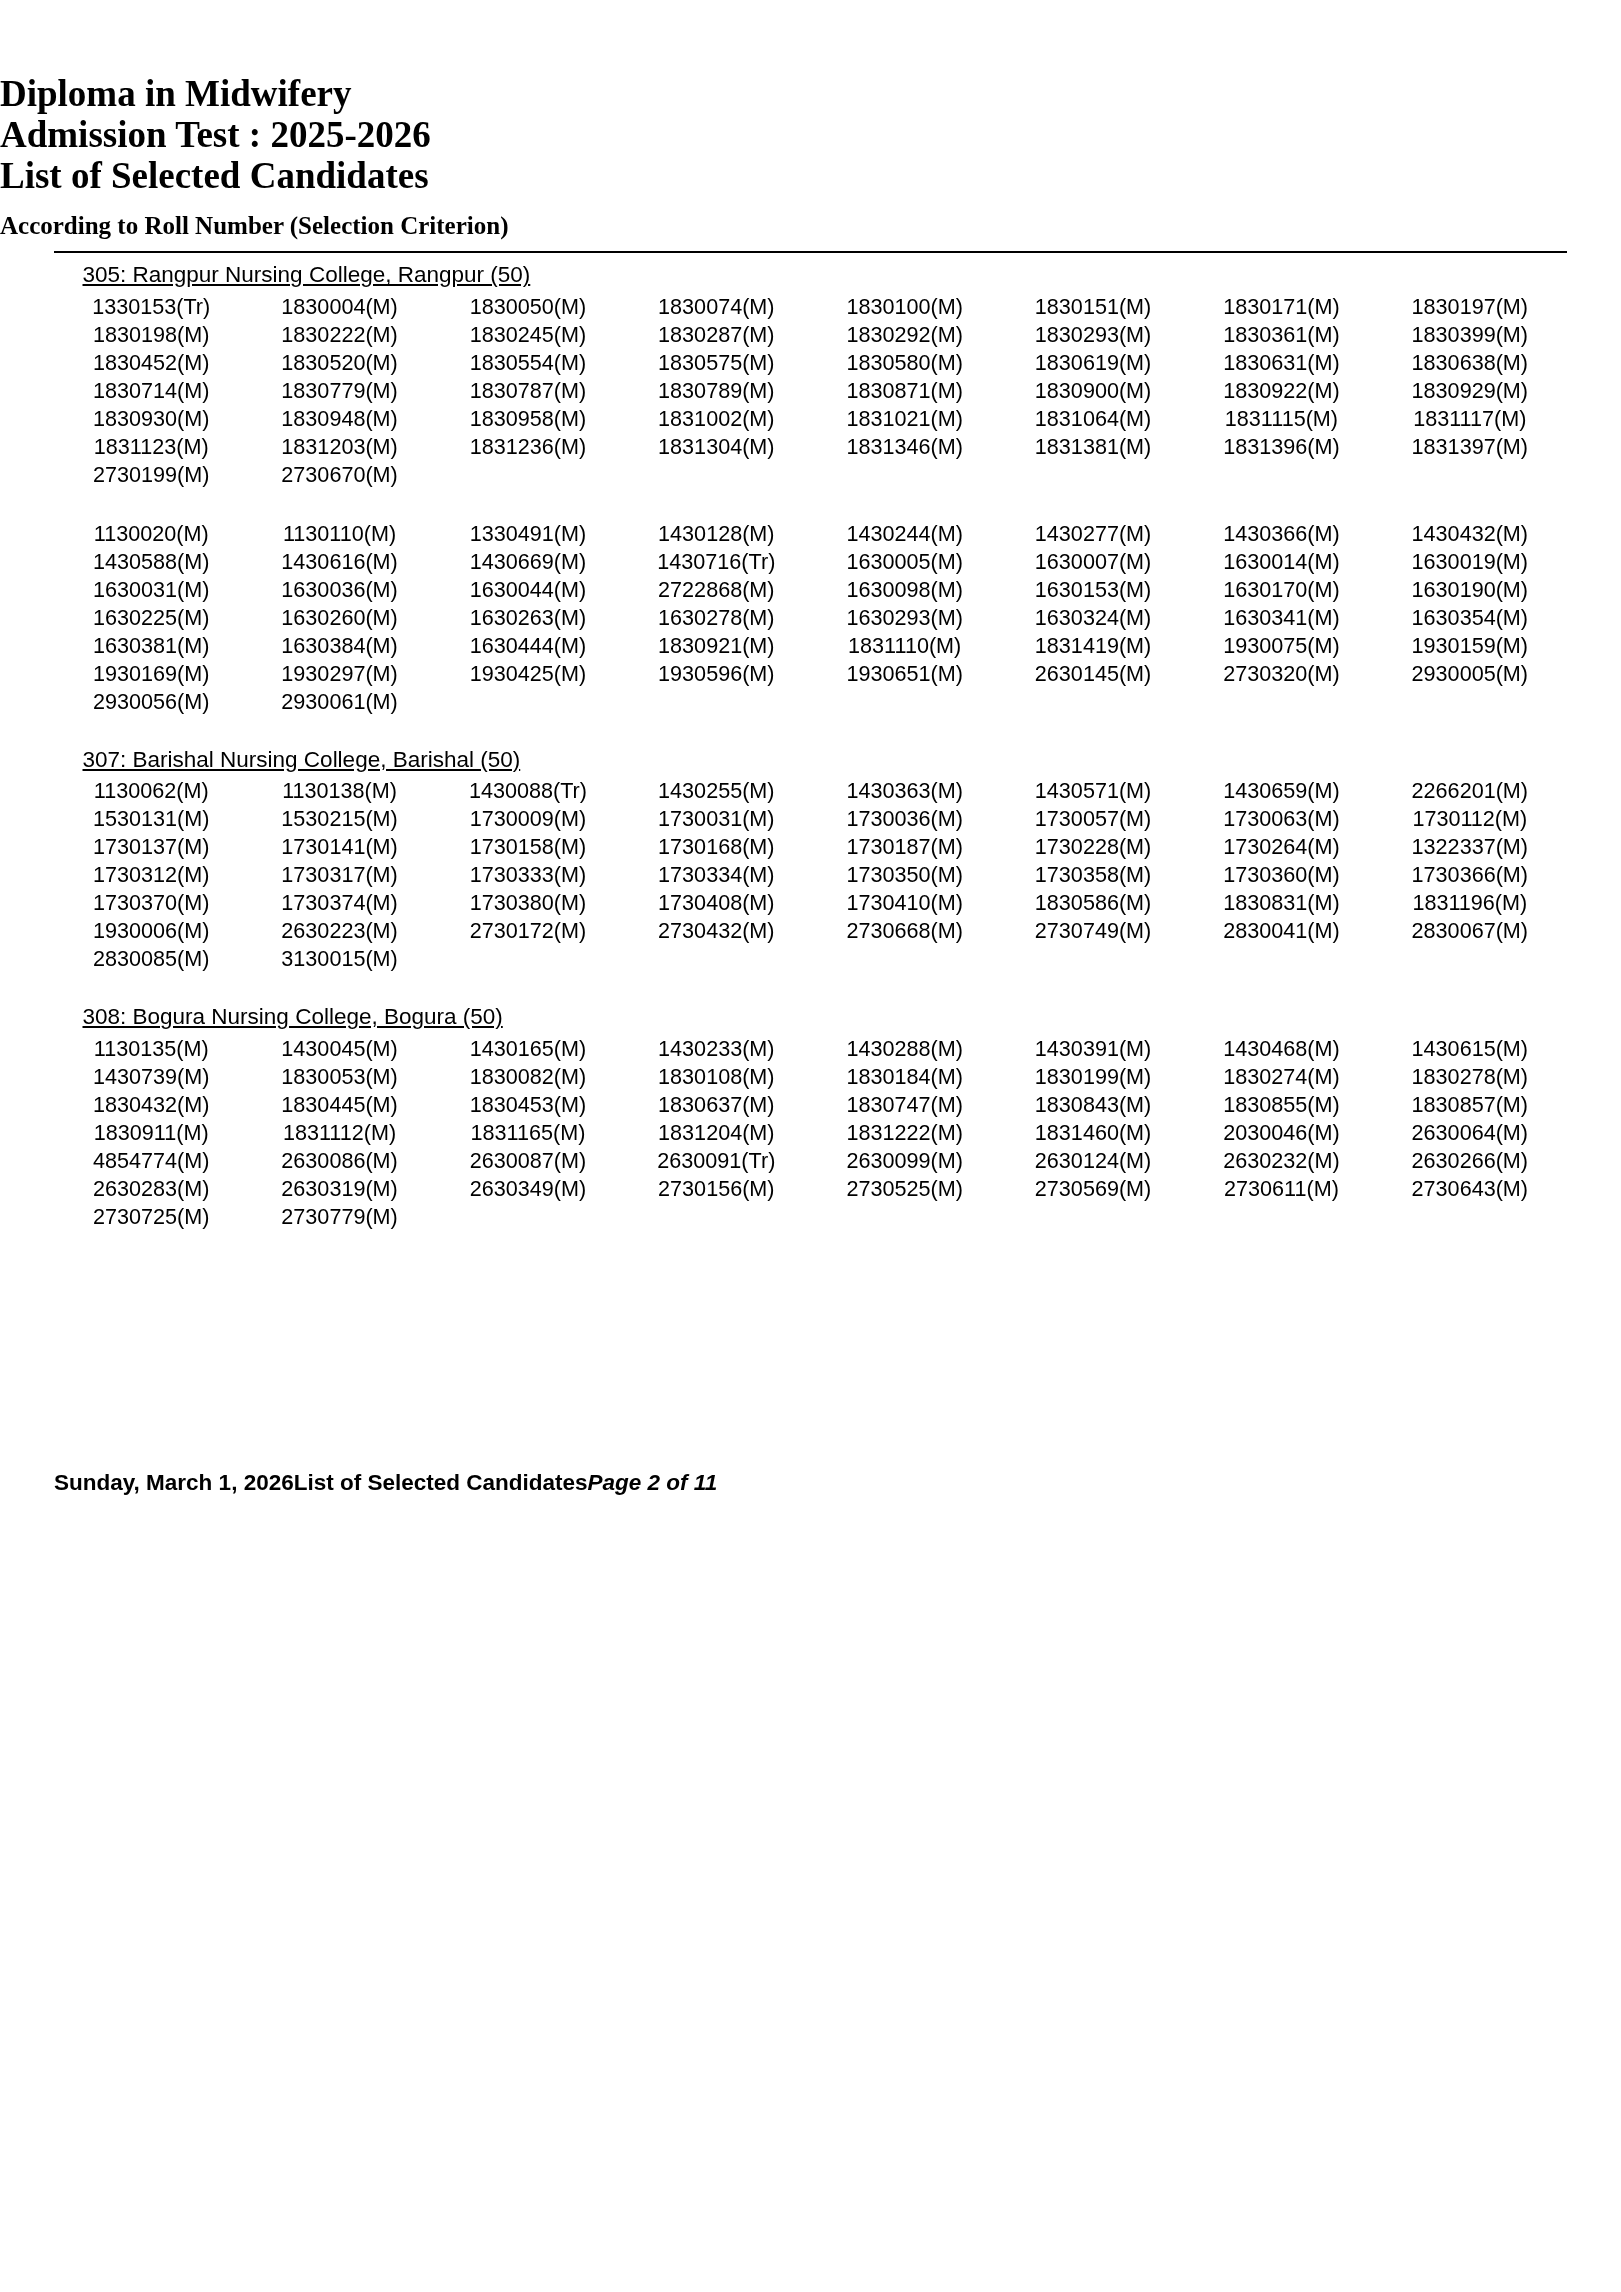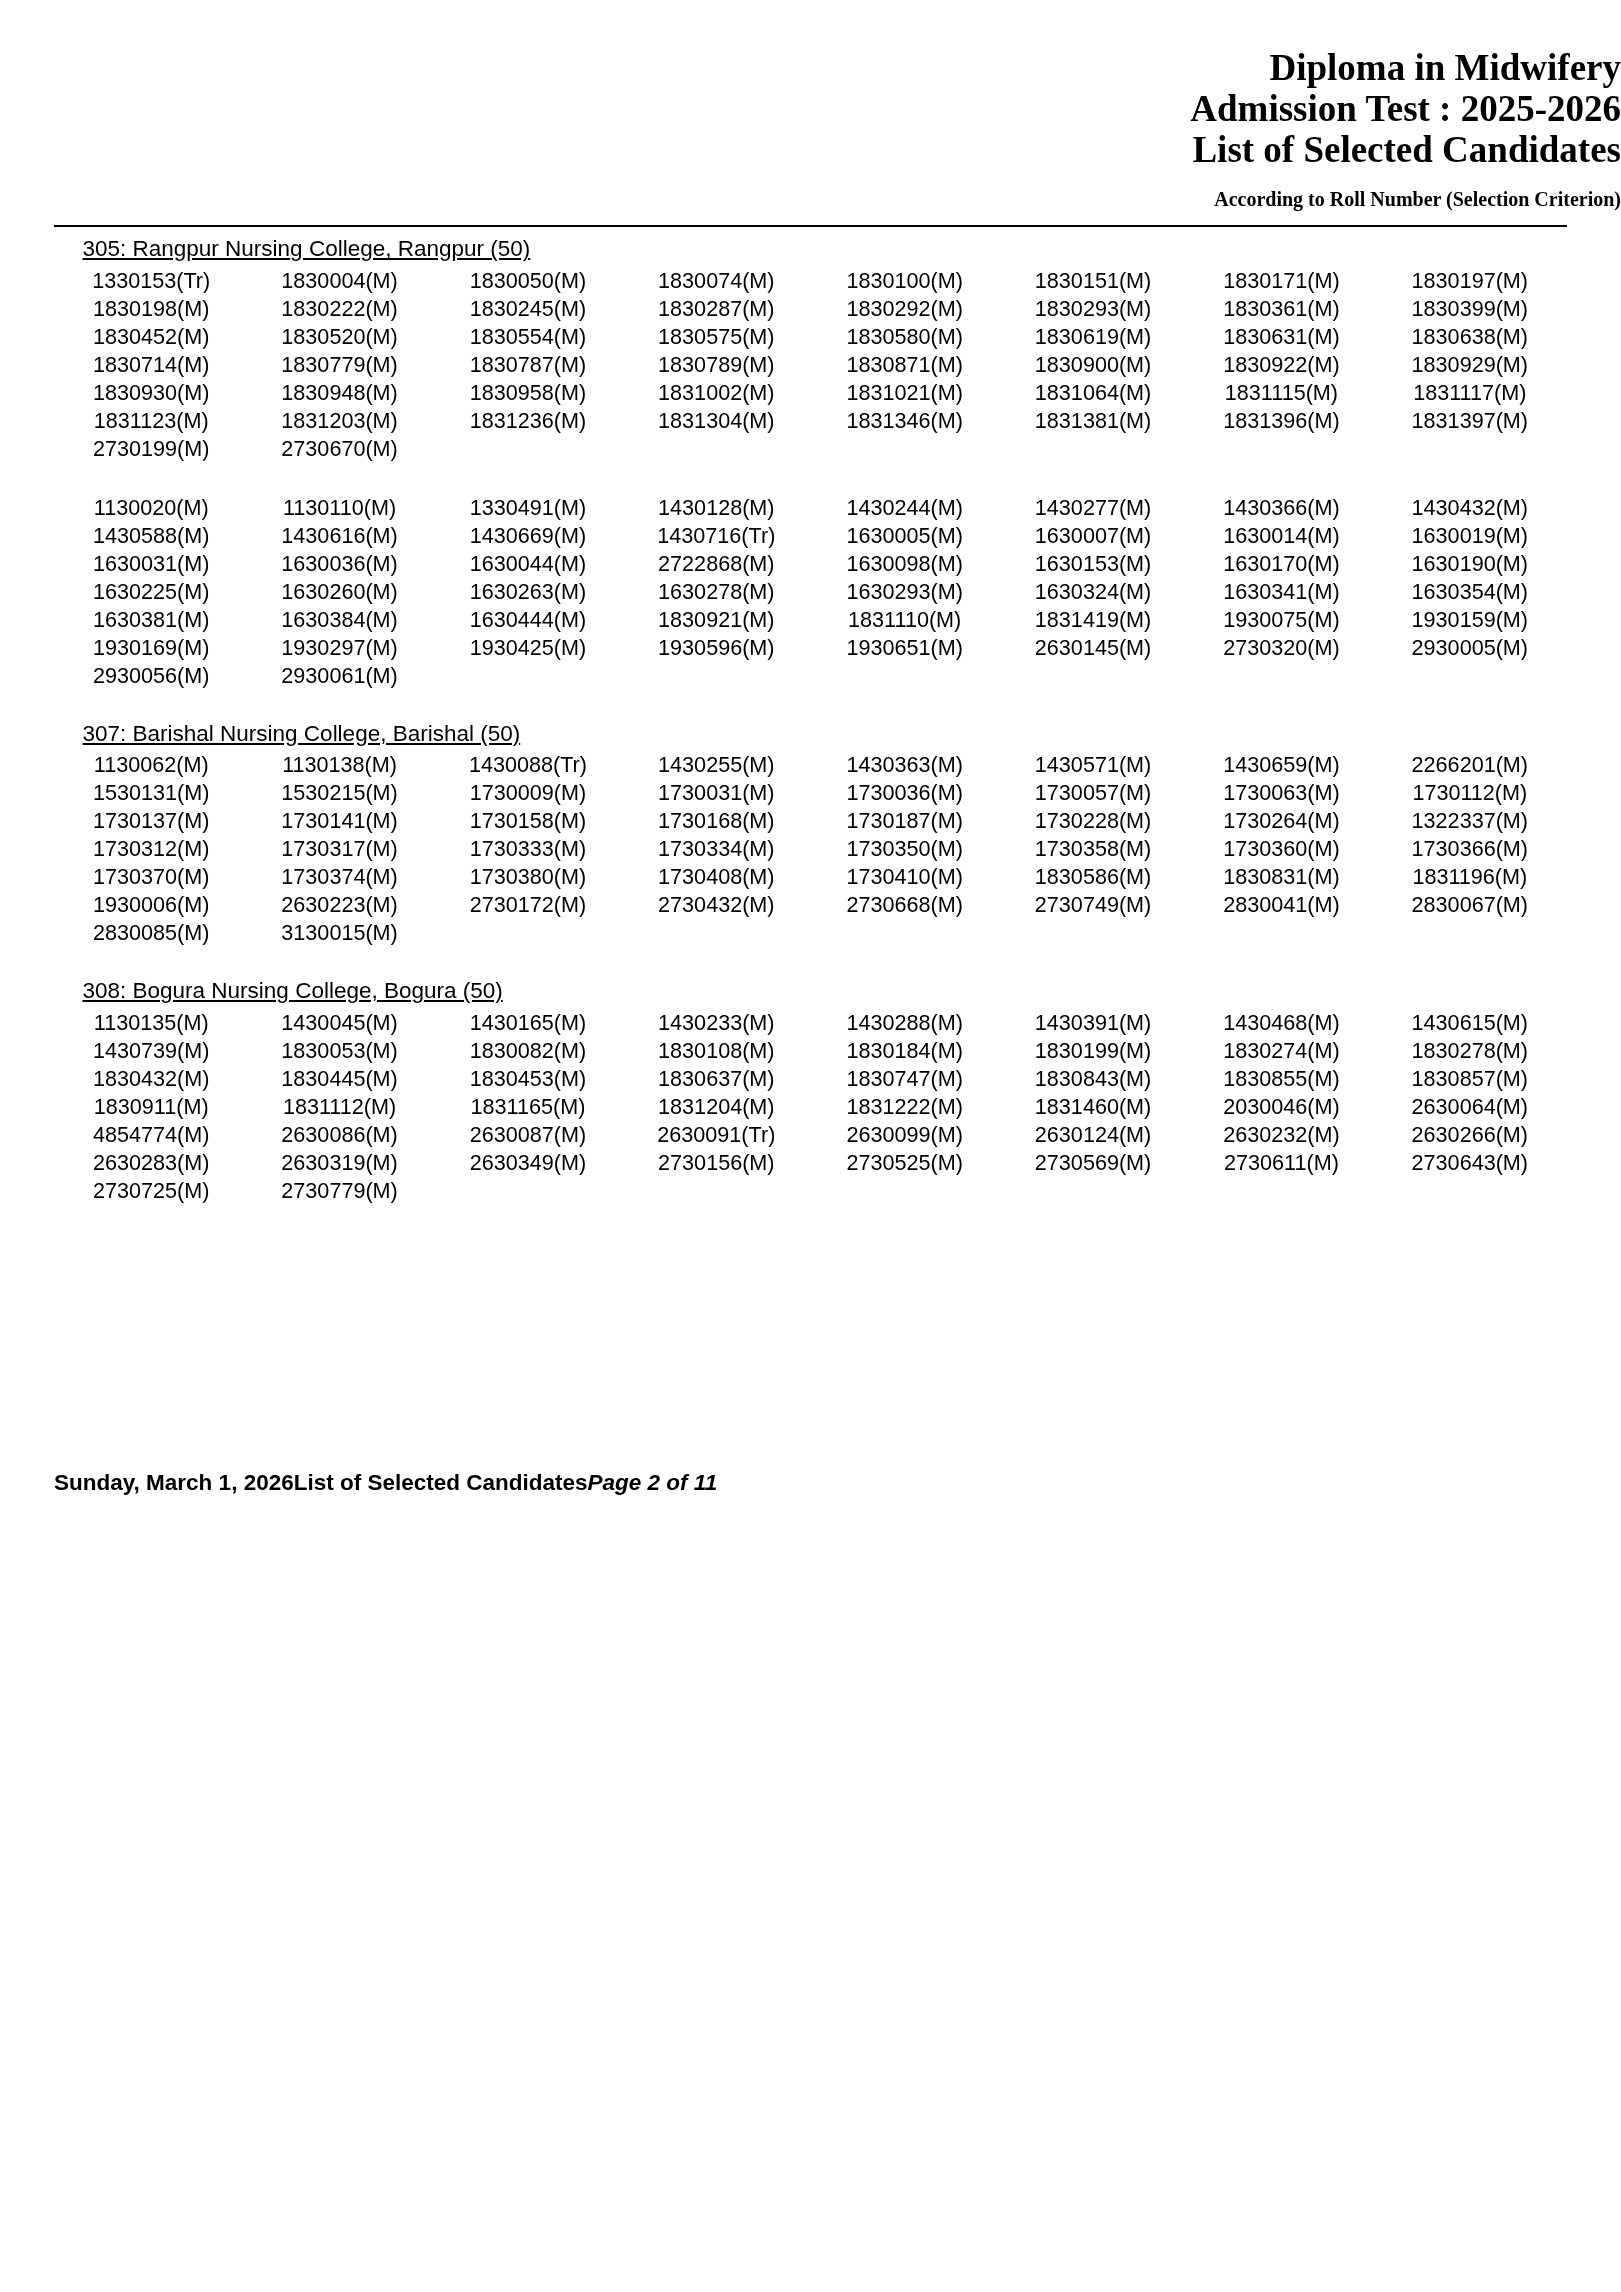--- a/index.html
+++ b/index.html
@@ -7,31 +7,31 @@
     position: relative;
     width: 1621px;
     height: 2293px;
     background: #ffffff;
     color: #000000;
     font-family: "Liberation Sans", sans-serif;
     box-sizing: border-box;
     overflow: hidden;
   }
   .header {
-    text-align: right;
-    padding-top: 47px;
+    text-align: left;
+    padding-top: 73px;
     font-family: "Liberation Serif", serif;
     font-weight: bold;
   }
   .title-line {
     font-size: 37px;
     line-height: 41px;
   }
   .subtitle {
-    font-size: 20px;
+    font-size: 25px;
     line-height: 35px;
     margin-top: 11.8px;
   }
   .legend {
     font-size: 24.5px;
     line-height: 29px;
     margin-top: 3.9px;
   }
   .rule {
     border-top: 2.9px solid #000000;

